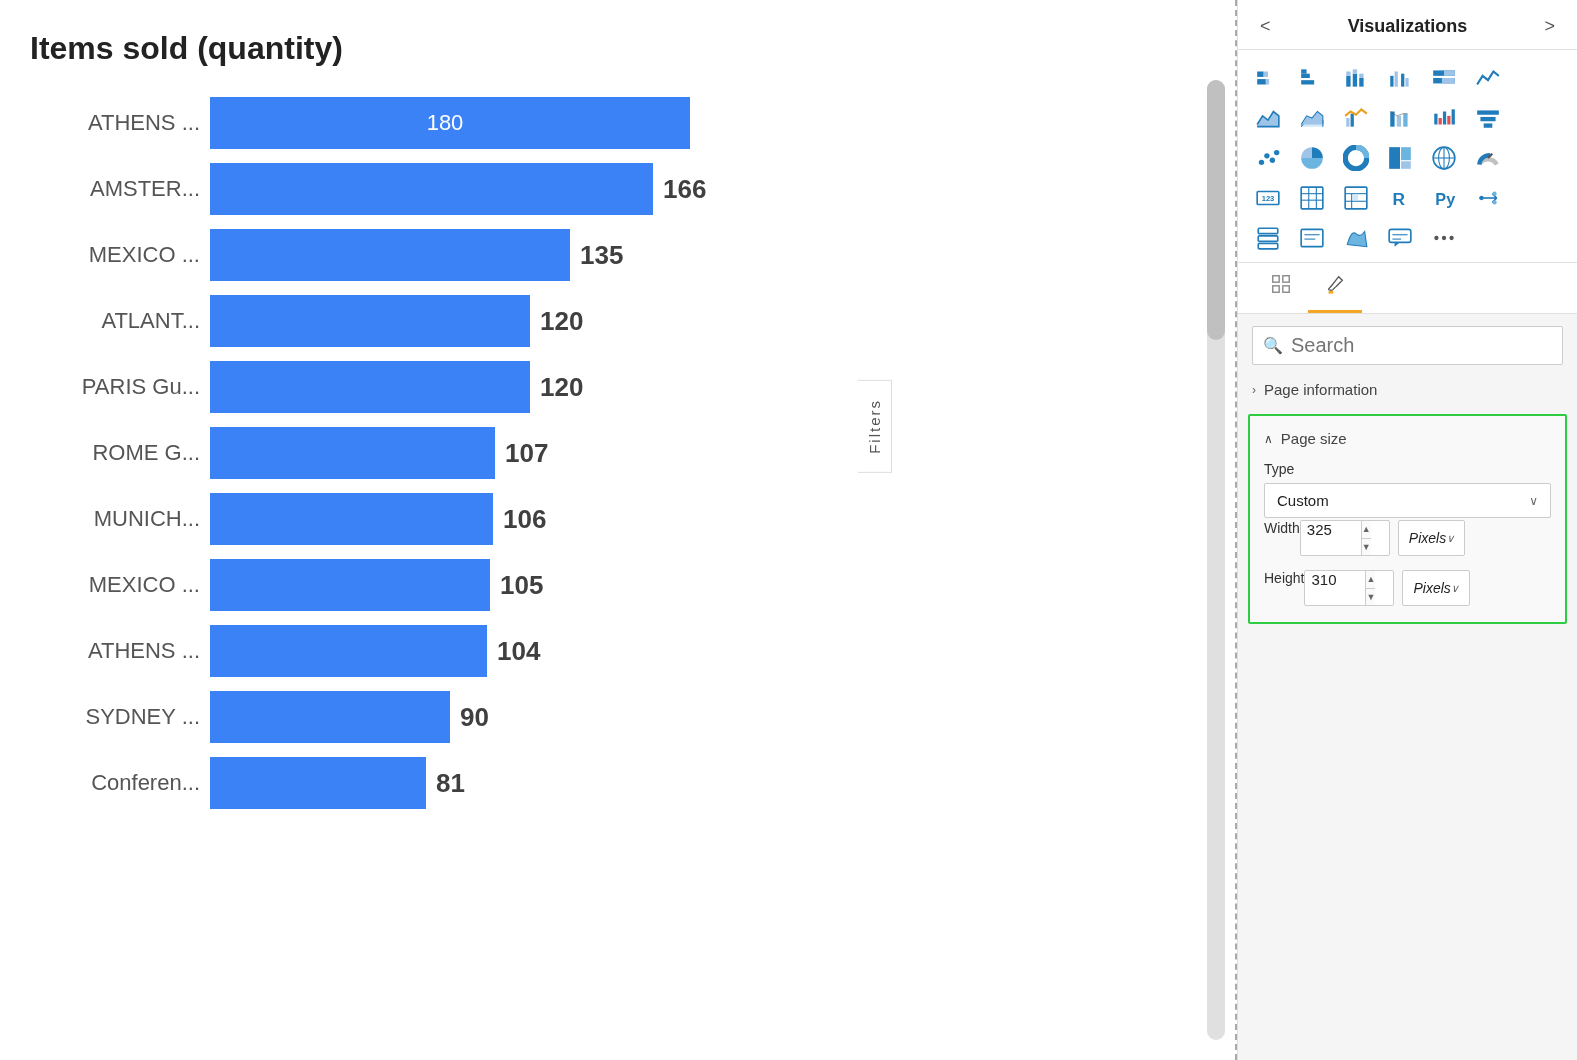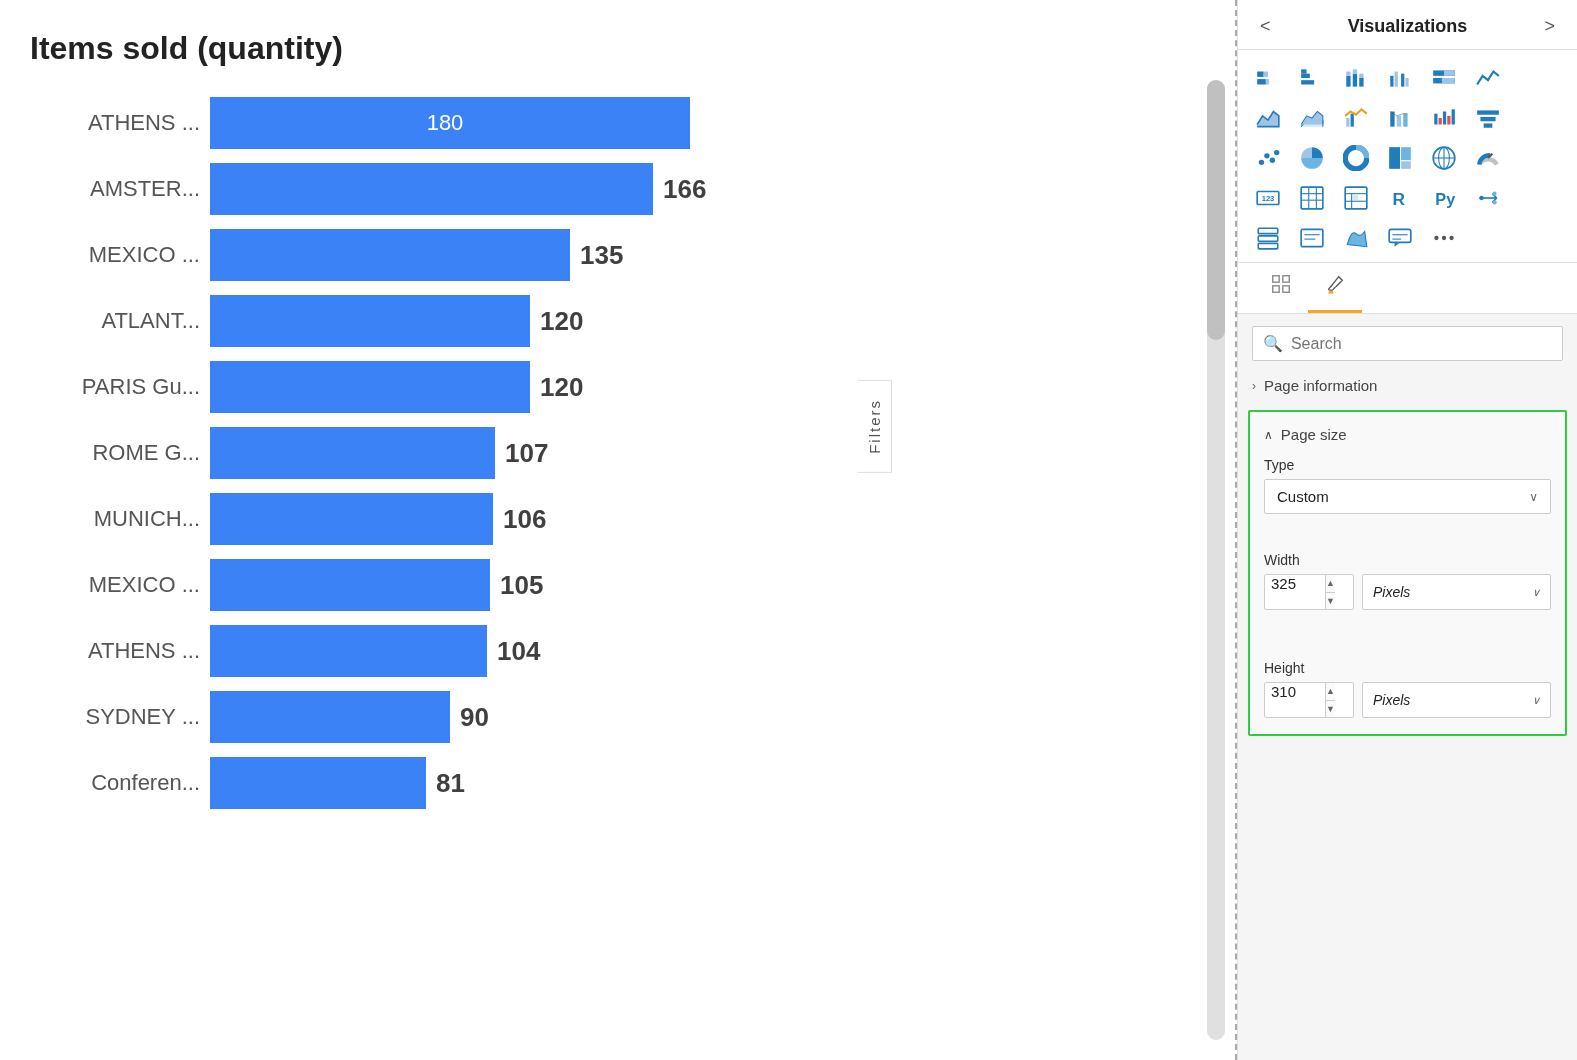--- a/index.html
+++ b/index.html
@@ -187,21 +187,21 @@
       border-radius: 2px;
     }
     .search-icon {
       color: #888;
       font-size: 16px;
       margin-right: 8px;
     }
     .search-input {
       border: none;
       outline: none;
-      font-size: 16px;
+      font-size: 20px;
       color: #6d28d9;
       background: transparent;
       flex: 1;
     }
 
     
     .section-header {
       display: flex;
       align-items: center;
       padding: 8px 14px;
@@ -262,22 +262,20 @@
       color: #666;
     }
 
     .width-height-row {
       display: flex;
       flex-direction: column;
       gap: 14px;
     }
     .wh-field {
       display: flex;
-      flex-direction: column;
-      margin-top: 36px;
     }
     .wh-input-row {
       display: flex;
       gap: 8px;
     }
     .number-input-wrap {
       display: flex;
       align-items: flex-start;
       border: 1px solid #ccc;
       background: #fff;

